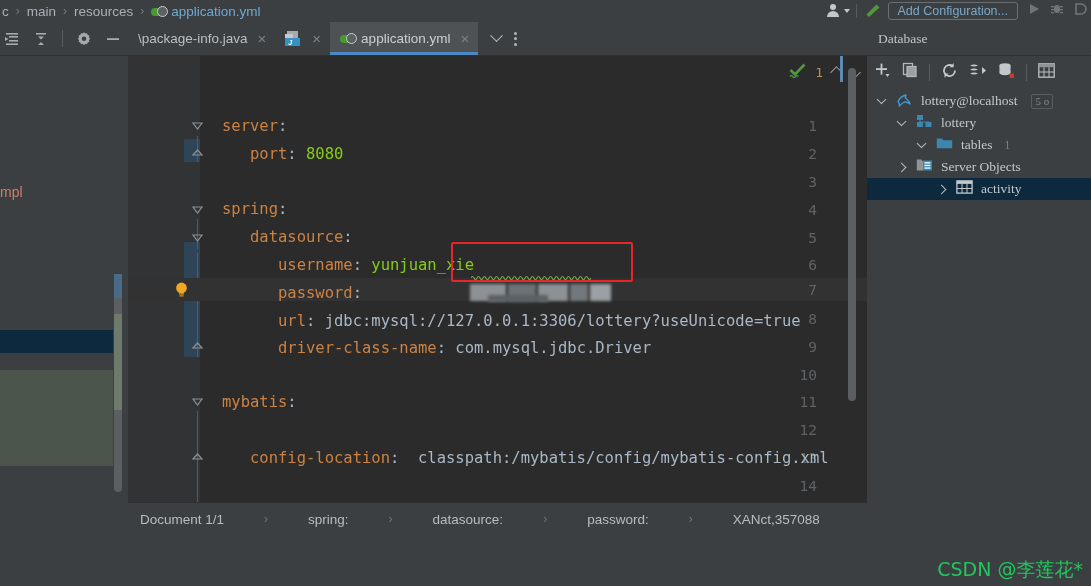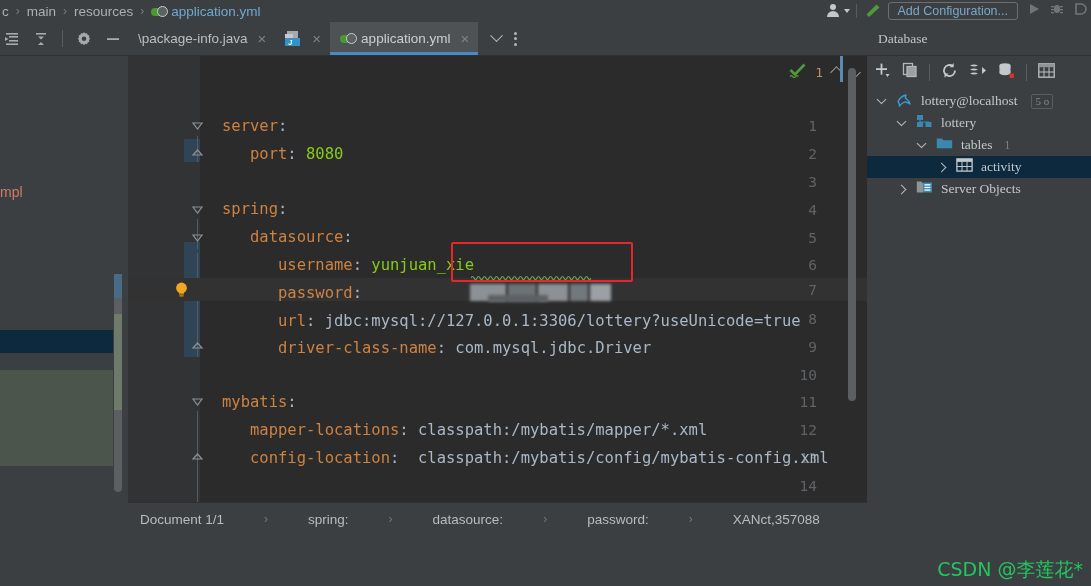--- a/index.html
+++ b/index.html
@@ -464,52 +464,52 @@
           </span>
         <span>
           <svg width="17" height="14" viewBox="0 0 17 14">
             <path d="M0.8 2.5 h5.2 l1.4 1.8 h8.8 v8 H0.8 Z" fill="#3b87b0"></path>
           </svg>
         </span>
         <span>tables</span>
         <span class="badge-cnt">1</span>
       </div>
 
+      <div class="tree-row" style="padding-left:28px">
+        <span class="tw">
+            <i class="arrow-rt"></i>
+          </span>
+        <span>
+          <svg width="17" height="14" viewBox="0 0 17 14">
+            <path d="M0.8 1.5 h4.5 l1.2 1.5 H7 v9.5 H0.8 Z" fill="#8e9498"></path>
+            <rect x="7" y="2.5" width="9" height="10" fill="#3b87b0"></rect>
+            <rect x="8.4" y="4.2" width="6" height="1.3" fill="#fff"></rect>
+            <rect x="8.4" y="6.8" width="6" height="1.3" fill="#fff"></rect>
+            <rect x="8.4" y="9.4" width="6" height="1.3" fill="#fff"></rect>
+          </svg>
+        </span>
+        <span>Server Objects</span>
+      </div>
+
       <div class="tree-row selected" style="padding-left:68px">
         <span class="tw">
             <i class="arrow-rt"></i>
           </span>
         <span>
           <svg width="17" height="14" viewBox="0 0 17 14">
             <rect x="0.9" y="0.9" width="15.2" height="12.2" fill="none" stroke="#c3c8cc" stroke-width="1.3"></rect>
             <rect x="0.9" y="0.9" width="15.2" height="3" fill="#c3c8cc"></rect>
             <line x1="6" y1="3.9" x2="6" y2="13.1" stroke="#c3c8cc" stroke-width="1"></line>
             <line x1="11" y1="3.9" x2="11" y2="13.1" stroke="#c3c8cc" stroke-width="1"></line>
             <line x1="0.9" y1="8.5" x2="16.1" y2="8.5" stroke="#c3c8cc" stroke-width="1"></line>
           </svg>
         </span>
         <span>activity</span>
       </div>
 
-      <div class="tree-row" style="padding-left:28px">
-        <span class="tw">
-            <i class="arrow-rt"></i>
-          </span>
-        <span>
-          <svg width="17" height="14" viewBox="0 0 17 14">
-            <path d="M0.8 1.5 h4.5 l1.2 1.5 H7 v9.5 H0.8 Z" fill="#8e9498"></path>
-            <rect x="7" y="2.5" width="9" height="10" fill="#3b87b0"></rect>
-            <rect x="8.4" y="4.2" width="6" height="1.3" fill="#fff"></rect>
-            <rect x="8.4" y="6.8" width="6" height="1.3" fill="#fff"></rect>
-            <rect x="8.4" y="9.4" width="6" height="1.3" fill="#fff"></rect>
-          </svg>
-        </span>
-        <span>Server Objects</span>
-      </div>
-
     </div>
   </div>
 
   <div id="proj-sliver" class="abs nosel">
     <div class="pl-text">mpl</div>
     <div class="pl-sel"></div>
     <div class="pl-green"></div>
     <div id="proj-scroll">
       <div class="thumb"></div>
       <div class="thumb-blue"></div>
@@ -607,21 +607,20 @@
       <div class="cl" style="top:228px;left:78px"><span class="k">password</span><span class="p">:</span></div>
 
       <div class="cl" style="top:256px;left:78px"><span class="k">url</span><span class="p">: </span><span class="s">jdbc:mysql://127.0.0.1:3306/lottery?useUnicode=true</span></div>
 
       <div class="cl" style="top:283px;left:78px"><span class="k">driver-class-name</span><span class="p">: </span><span class="s">com.mysql.jdbc.Driver</span></div>
 
       <div class="cl" style="top:311px;left:22px"></div>
 
       <div class="cl" style="top:337px;left:22px"><span class="k">mybatis</span><span class="p">:</span></div>
 
-      <div class="cl" style="top:365px;left:50px"><span class="k">mapper-locations</span><span class="p">: </span><span class="s">classpath:/mybatis/mapper/*.xml</span></div>
 
       <div class="cl" style="top:393px;left:50px"><span class="k">config-location</span><span class="p">:  </span><span class="s">classpath:/mybatis/config/mybatis-config.xml</span></div>
 
       <div class="cl" style="top:421px;left:22px"></div>
     </div>
 
     <svg id="squiggle" viewBox="0 0 120 5" preserveAspectRatio="none">
       <path d="M0 3 Q1.5 0 3 3 T6 3 T9 3 T12 3 T15 3 T18 3 T21 3 T24 3 T27 3 T30 3 T33 3 T36 3 T39 3 T42 3 T45 3 T48 3 T51 3 T54 3 T57 3 T60 3 T63 3 T66 3 T69 3 T72 3 T75 3 T78 3 T81 3 T84 3 T87 3 T90 3 T93 3 T96 3 T99 3 T102 3 T105 3 T108 3 T111 3 T114 3 T117 3 T120 3" fill="none" stroke="#6aa84f" stroke-width="1.2"></path>
     </svg>
 

